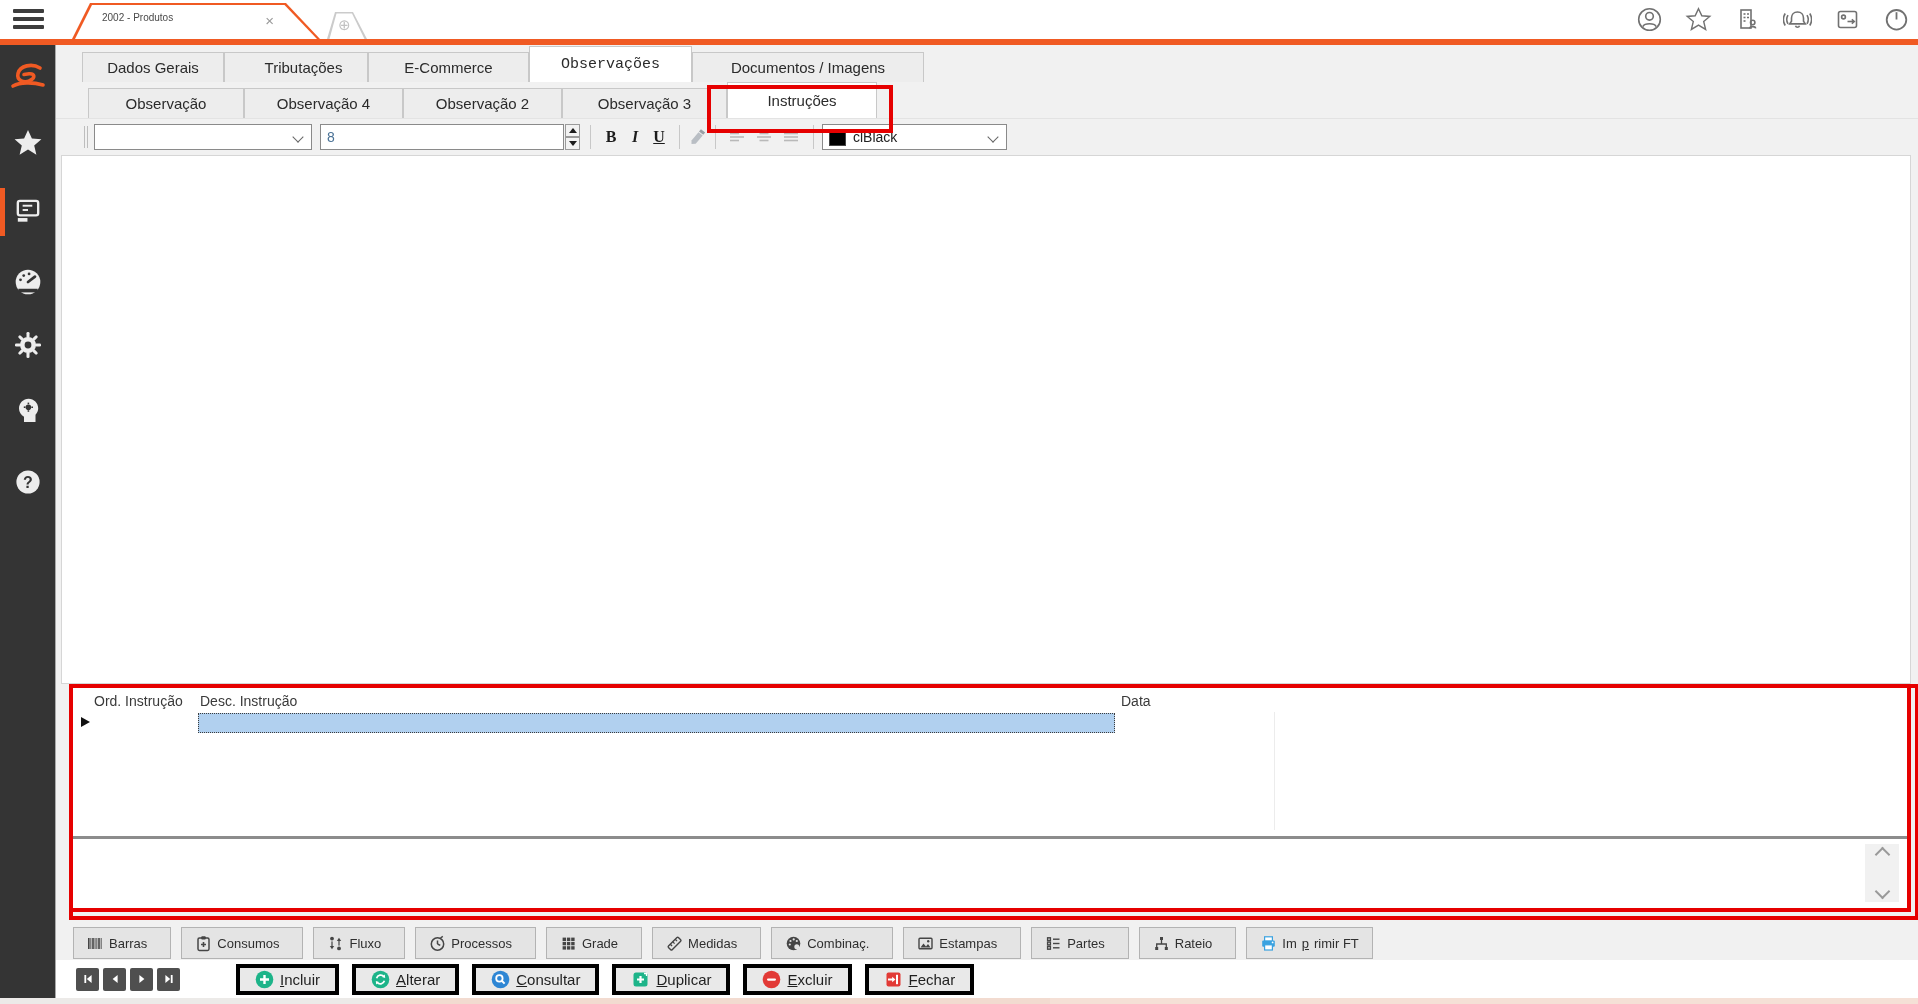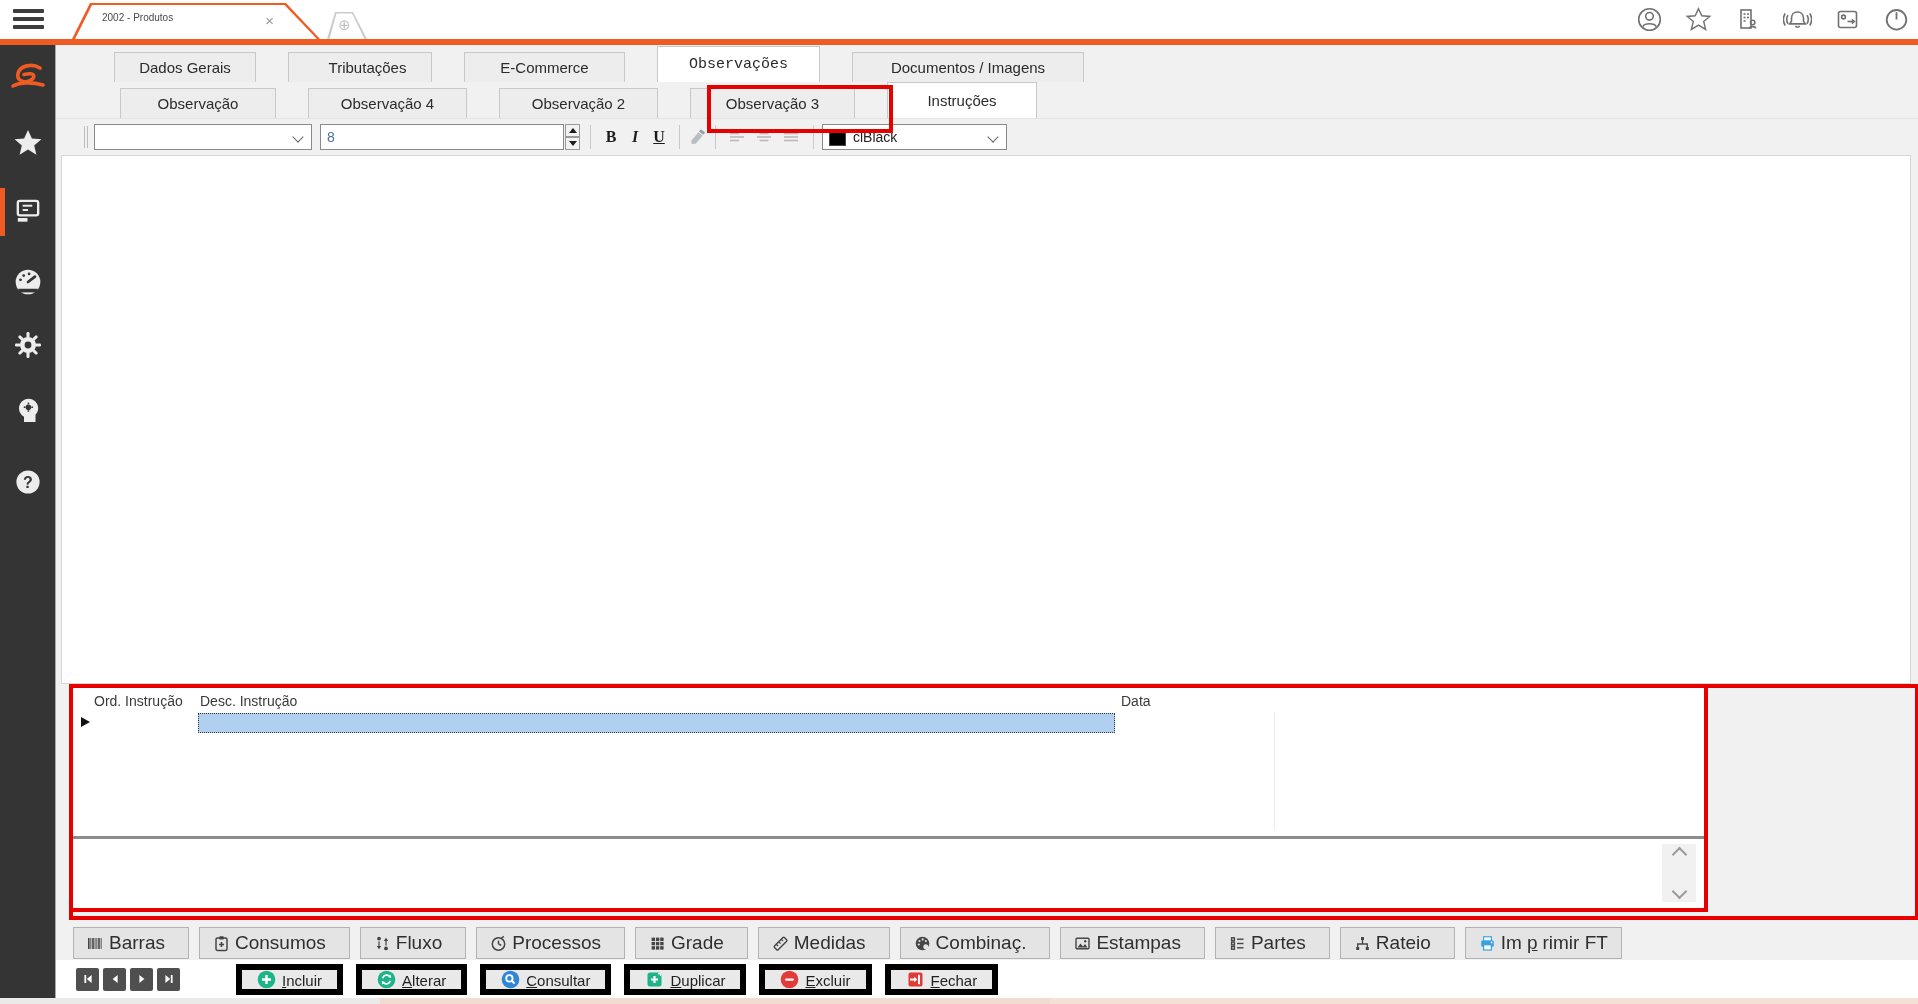--- a/index.html
+++ b/index.html
@@ -34,21 +34,21 @@
   .active-bar{position:absolute;left:0;top:143px;width:5px;height:48px;background:#f05a23;}
   
   .content{position:absolute;left:55px;top:45px;width:1863px;height:959px;background:#f1f1f1;
       border-left:1px solid #a9a9a9;}
   
   .tabrow{position:absolute;left:0;display:flex;align-items:flex-end;}
   .mtabs{top:1px;height:36px;padding-left:26px;}
   .stabs{top:37px;height:36px;padding-left:32px;}
   .tab{box-sizing:border-box;height:30px;background:#ededed;border:1px solid #c8c8c8;
       border-bottom:none;display:flex;align-items:center;justify-content:center;
-      font-size:15px;color:#2b2b2b;cursor:pointer;margin-left:32px;}
+      font-size:15px;color:#2b2b2b;cursor:pointer;}
   .tab.active{height:36px;background:#fff;z-index:2;}
   .anno{position:absolute;border:4px solid #e60000;pointer-events:none;z-index:6;}
   .anno-instr{left:651px;top:40px;width:178px;height:40px;}
   
   .etoolbar{position:absolute;left:0;top:73px;width:100%;height:37px;display:flex;
       align-items:center;padding-left:28px;box-sizing:border-box;border-top:1px solid #e3e3e3;}
   .grabber{width:2px;height:22px;border-left:1px solid #bdbdbd;border-right:1px solid #bdbdbd;margin-right:6px;}
   .sep{width:1px;height:24px;background:#c8c8c8;margin:0 8px;}
   .combo{box-sizing:border-box;height:26px;background:#fff;border:1px solid #8a8a8a;
       display:flex;align-items:center;position:relative;cursor:pointer;}
@@ -66,46 +66,46 @@
       font-family:"Liberation Serif",serif;font-weight:bold;}
   .fmt-i{font-style:italic;}
   .fmt-u{text-decoration:underline;}
   .align-ic{margin:0 5px;cursor:pointer;display:block;}
   .color-combo{width:185px;padding-left:6px;gap:7px;font-size:14px;color:#222;}
   .swatch{width:15px;height:15px;background:#000;border:1px solid #444;}
   
   .editor{position:absolute;left:5px;top:110px;width:1850px;height:529px;background:#fff;
       border:1px solid #d6d6d6;box-sizing:border-box;}
   
-  .gridbox{position:absolute;left:13px;top:639px;width:1639px;height:228px;
+  .gridbox{position:absolute;left:13px;top:639px;width:1842px;height:228px;
       border:4px solid #e60000;box-sizing:border-box;background:#fff;}
   .gcol{position:absolute;top:5px;font-size:14px;color:#3a3a3a;}
   .row-ind{position:absolute;left:8px;top:29px;width:0;height:0;
       border-left:9px solid #111;border-top:5.5px solid transparent;border-bottom:5.5px solid transparent;}
   .sel-cell{position:absolute;left:125px;top:25px;width:917px;height:20px;
       background:#b1d0ef;border:1px dotted #3c3c3c;box-sizing:border-box;}
   .colline{position:absolute;left:1201px;top:24px;width:1px;height:118px;background:#ececec;}
   .gridsep{position:absolute;left:0;top:148px;width:100%;height:3px;background:#8c8c8c;}
   .memo-scroll{position:absolute;right:8px;top:156px;width:34px;height:58px;background:#f1f1f1;
       display:flex;flex-direction:column;justify-content:space-between;align-items:center;padding:5px 0;box-sizing:border-box;}
   .chev-up{width:9px;height:9px;border-left:2px solid #9a9a9a;border-top:2px solid #9a9a9a;transform:rotate(45deg);cursor:pointer;}
   .chev-dn{width:9px;height:9px;border-right:2px solid #9a9a9a;border-bottom:2px solid #9a9a9a;transform:rotate(45deg);cursor:pointer;}
   
   .toolsrow{position:absolute;left:17px;top:882px;display:flex;gap:10px;}
   .tool-btn{box-sizing:border-box;height:32px;background:#e4e4e4;border:1px solid #b3b3b3;
-      display:flex;align-items:center;gap:5px;padding:0 13px;font-size:19px;color:#2f2f2f;cursor:pointer;}
+      display:flex;align-items:center;gap:5px;padding:0 13px;font-size:13px;color:#2f2f2f;cursor:pointer;}
   
   .navrow{position:absolute;left:0;top:915px;width:100%;height:38px;background:#fff;
       display:flex;align-items:center;}
   .navsq{width:23px;height:23px;background:#4f4f4f;border-radius:2px;margin-right:4px;
       display:flex;align-items:center;justify-content:center;cursor:pointer;}
   .navgroup{display:flex;margin-left:20px;}
   .actions{display:flex;gap:13px;margin-left:52px;}
-  .action-btn{box-sizing:border-box;height:31px;background:#e9e9e9;border:6px solid #000000;
-      display:flex;align-items:flex-end;gap:6px;padding:0 15px;font-size:15px;color:#1f1f1f;cursor:pointer;}
+  .action-btn{box-sizing:border-box;height:31px;background:#e9e9e9;border:4px solid #000000;
+      display:flex;align-items:center;gap:6px;padding:0 15px;font-size:15px;color:#1f1f1f;cursor:pointer;}
   .accel{text-decoration:underline;}
   
   .sliver{position:absolute;left:0;top:998px;width:1918px;height:6px;display:flex;z-index:9;}
   .sliver div{height:100%;}
 </style>
 </head>
 <body>
 
 <div class="app">
 

